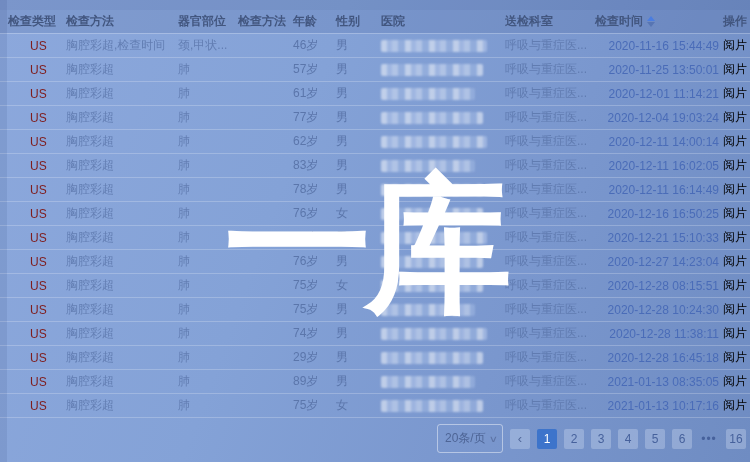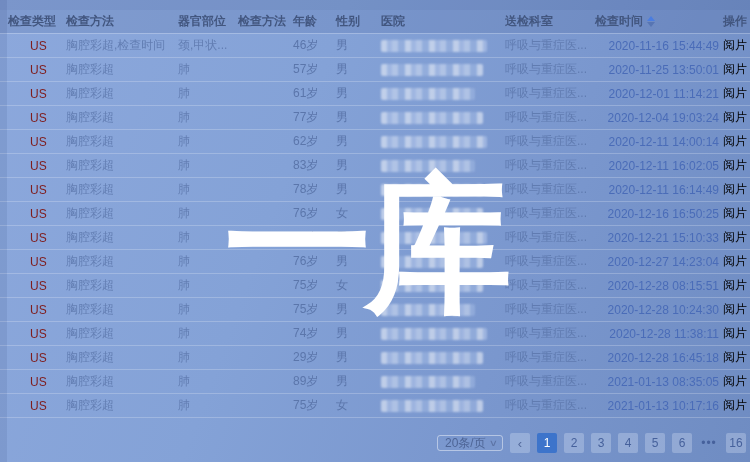--- a/index.html
+++ b/index.html
@@ -44,21 +44,21 @@
     position:absolute;left:224px;top:155px;z-index:5;pointer-events:none;
     font-size:148px;font-weight:900;color:#ffffff;letter-spacing:-8px;line-height:1.22;
     font-family:"Liberation Sans","DejaVu Sans",sans-serif;
   }
   .pagination{
     position:absolute;right:4px;bottom:9px;display:flex;align-items:center;gap:7px;z-index:3;
     font-size:12px;color:#4e6596;
   }
   .page-size{
     display:flex;align-items:center;justify-content:space-between;
-    width:66px;height:16px;padding:0 5px 0 7px;box-sizing:border-box;
+    width:66px;height:29px;padding:0 5px 0 7px;box-sizing:border-box;
     border:1px solid rgba(255,255,255,0.45);border-radius:3px;color:#4e6596;
   }
   .chevron{font-size:9px;color:#5d74a5;transform:scaleX(1.4);}
   .pager-btn,.page-box{
     min-width:20px;height:20px;display:flex;align-items:center;justify-content:center;
     background:rgba(221,232,250,0.30);border-radius:2px;color:#46619c;cursor:pointer;
     padding:0 2px;box-sizing:border-box;
   }
   .page-box.active{background:#3d74cb;color:#ffffff;}
   .page-ellipsis{background:transparent;letter-spacing:1px;}

